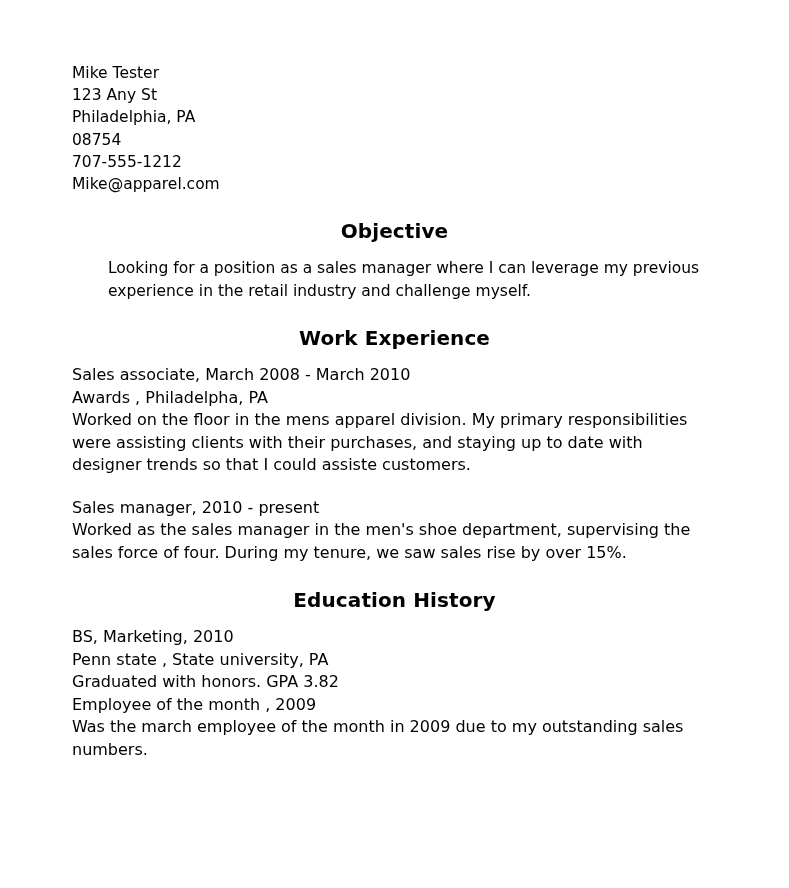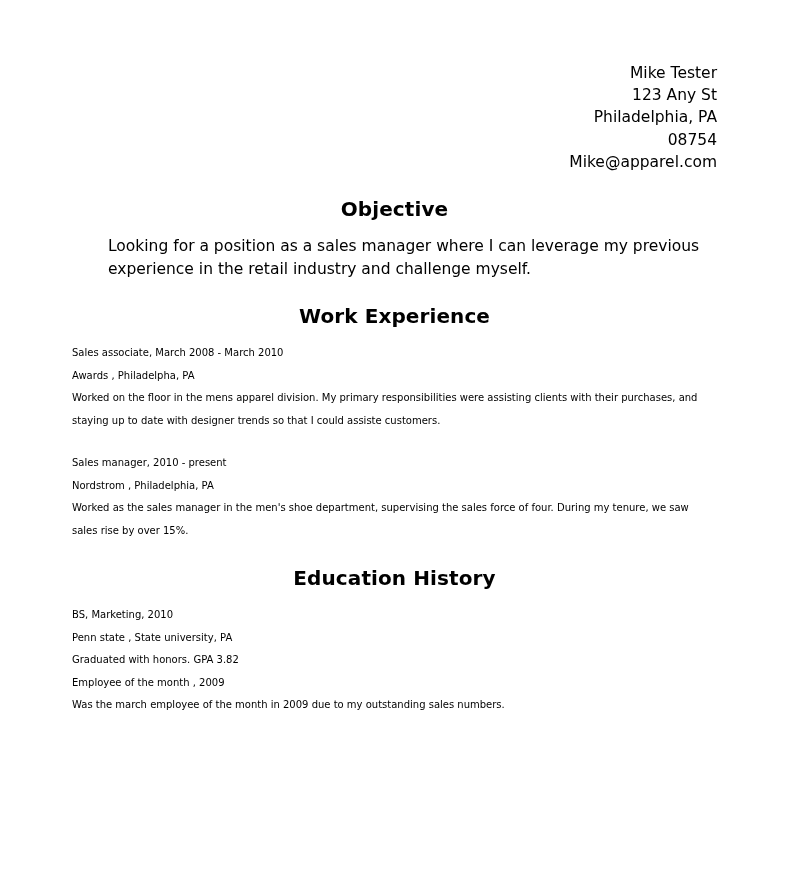--- a/index.html
+++ b/index.html
@@ -15,21 +15,21 @@
     -webkit-font-smoothing: antialiased;
   }
   .page {
     position: relative;
     width: 789px;
     height: 888px;
     box-sizing: border-box;
     padding: 62px 72px 0 72px;
   }
   .header-block {
-    text-align: right;
+    text-align: left;
     font-size: 15.5px;
     line-height: 22.2px;
     margin: 0 0 0 0;
   }
   .header-block div {
     white-space: pre;
   }
   h2.section {
     text-align: center;
     font-size: 20px;
@@ -43,52 +43,52 @@
     margin: 0;
     text-align: left;
   }
   .entry {
     margin: 0 0 20px 0;
   }
   .entry:last-child {
     margin-bottom: 0;
   }
   .entry .line {
-    font-size: 10px;
+    font-size: 16px;
     line-height: 22.5px;
   }
   .obj-block { margin-top: 0; margin-left: 36px; }
   .exp-block { margin-top: 0; }
 </style>
 </head>
 <body>
 
 <div class="page">
 
   <div class="header-block">
     <div>Mike Tester</div>
     <div>123 Any St</div>
     <div>Philadelphia, PA</div>
     <div>08754</div>
+    <div>707-555-1212</div>
     <div>Mike@apparel.com</div>
   </div>
 
   <h2 class="section">Objective</h2>
   <p class="body-text obj-block">Looking for a position as a sales manager where I can leverage my previous experience in the retail industry and challenge myself.</p>
 
   <h2 class="section">Work Experience</h2>
   <div class="exp-block">
     <div class="entry">
       <div class="line">Sales associate, March 2008 - March 2010</div>
       <div class="line">Awards , Philadelpha, PA</div>
       <div class="line">Worked on the floor in the mens apparel division. My primary responsibilities were assisting clients with their purchases, and staying up to date with designer trends so that I could assiste customers.</div>
     </div>
     <div class="entry">
       <div class="line">Sales manager, 2010 - present</div>
-      <div class="line">Nordstrom , Philadelphia, PA</div>
       <div class="line">Worked as the sales manager in the men's shoe department, supervising the sales force of four. During my tenure, we saw sales rise by over 15%.</div>
     </div>
   </div>
 
   <h2 class="section">Education History</h2>
   <div>
     <div class="entry">
       <div class="line">BS, Marketing, 2010</div>
       <div class="line">Penn state , State university, PA</div>
       <div class="line">Graduated with honors. GPA 3.82</div>

